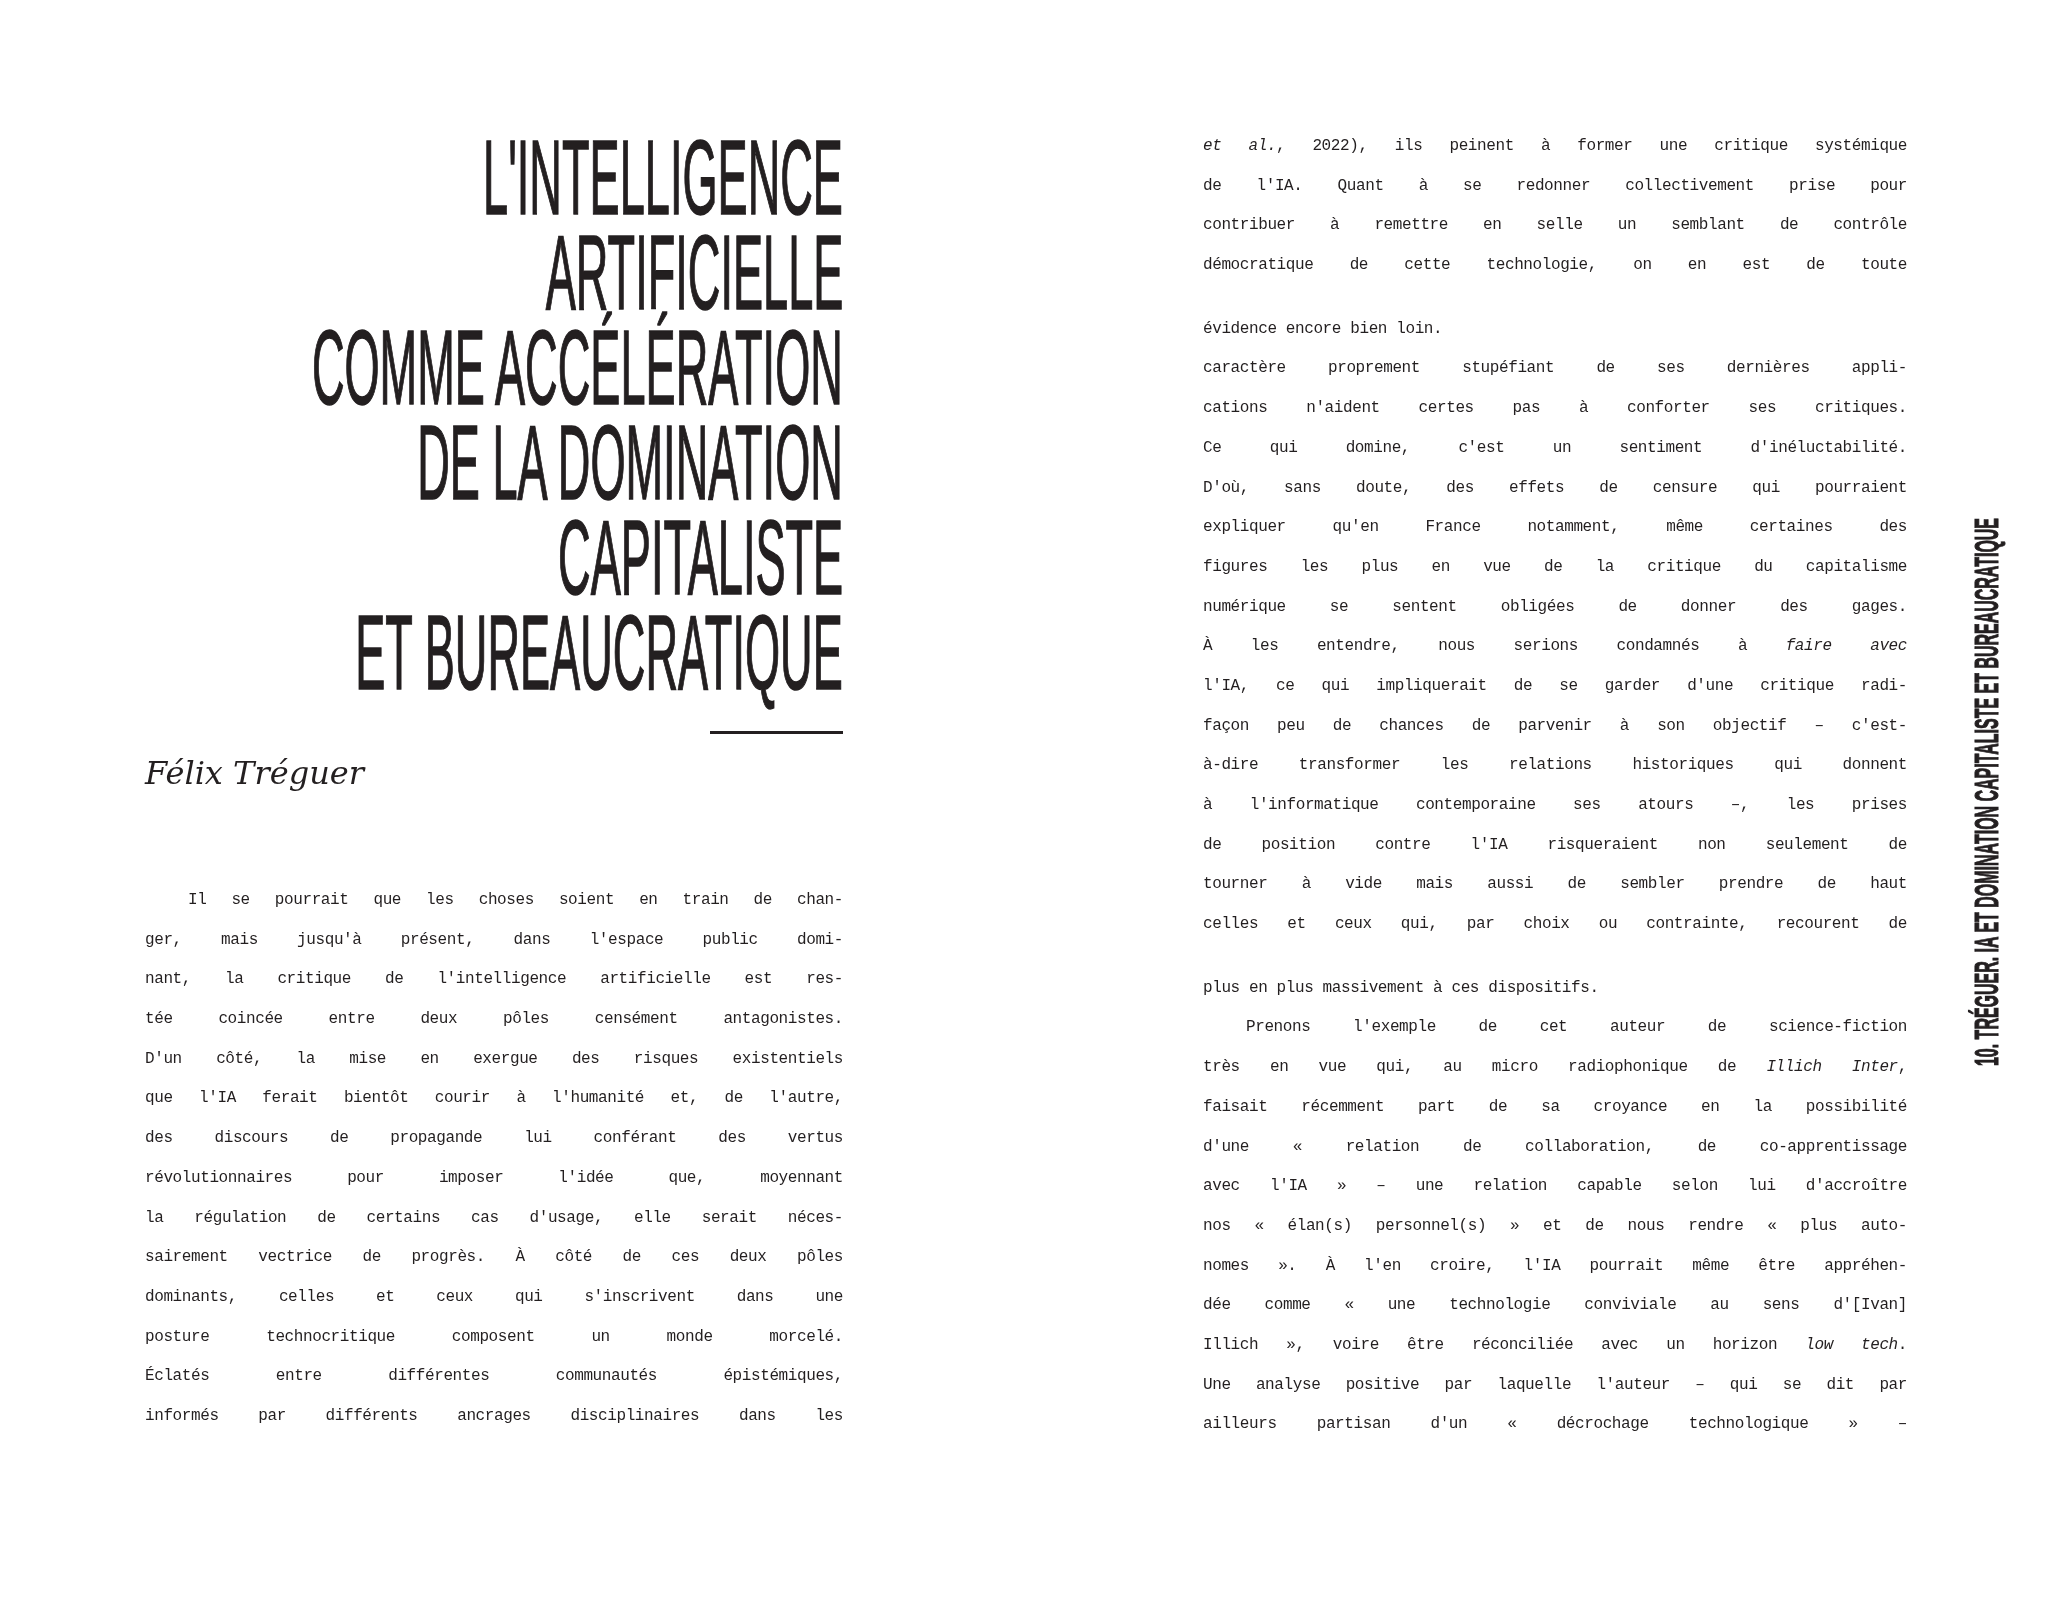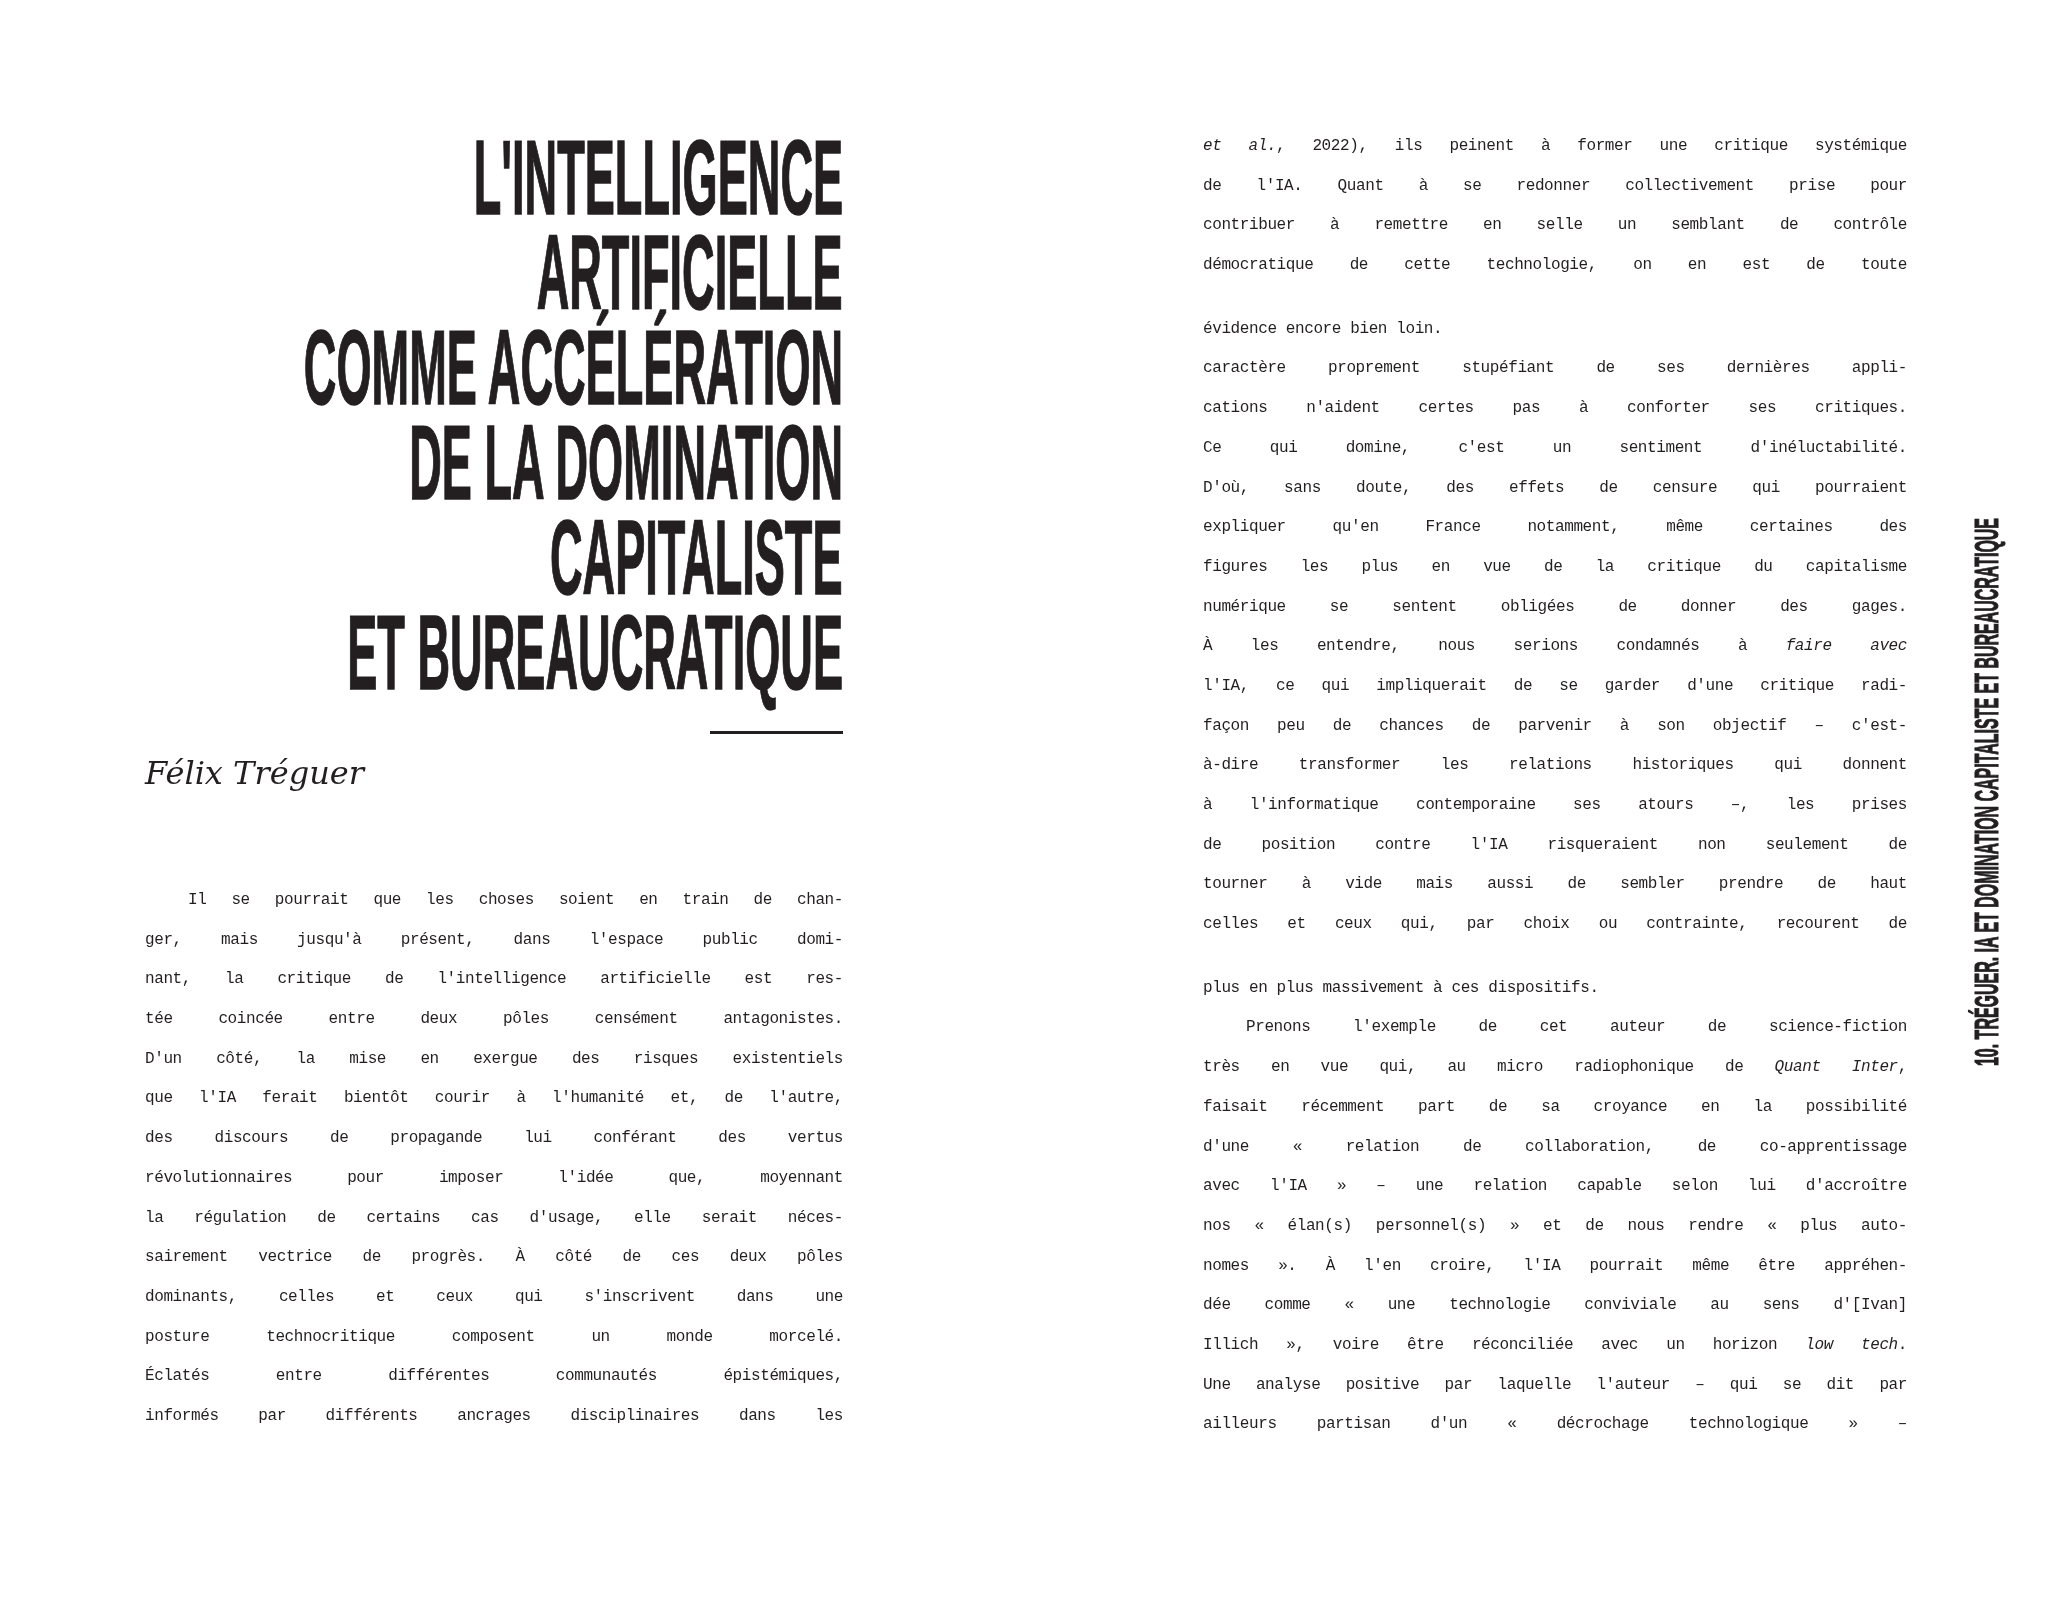--- a/index.html
+++ b/index.html
@@ -6,21 +6,21 @@
   :root { --bg:#ffffff; --ink:#231f20; }
   html,body { margin:0; padding:0; background:#e8e8e8; }
   .spread {
     position:relative; width:2047px; height:1614px;
     background:var(--bg); color:var(--ink); overflow:hidden;
     font-kerning:normal;
   }
   
   .title-block {
     position:absolute; left:145px; top:130px; width:698px;
-    font-family:"Liberation Sans", sans-serif; font-weight:700;
+    font-family:"Liberation Sans", sans-serif; font-weight:400;
   }
   .title-line { position:relative; height:95px; }
   .title-line span {
     position:absolute; right:0; top:0;
     font-size:105px; line-height:95px; white-space:nowrap;
     transform:scaleX(0.43); transform-origin:100% 50%;
     -webkit-text-stroke:1.5px var(--ink);
   }
   .divider {
     position:absolute; left:710px; top:731px; width:133px; height:3px;
@@ -123,21 +123,21 @@
         <div class="bodyline"><span>À les entendre, nous serions condamnés à </span><em>faire avec</em></div>
         <div class="bodyline"><span>l'IA, ce qui impliquerait de se garder d'une critique radi-</span></div>
         <div class="bodyline"><span>façon peu de chances de parvenir à son objectif – c'est-</span></div>
         <div class="bodyline"><span>à-dire transformer les relations historiques qui donnent</span></div>
         <div class="bodyline"><span>à l'informatique contemporaine ses atours –, les prises</span></div>
         <div class="bodyline"><span>de position contre l'IA risqueraient non seulement de</span></div>
         <div class="bodyline"><span>tourner à vide mais aussi de sembler prendre de haut</span></div>
         <div class="bodyline"><span>celles et ceux qui, par choix ou contrainte, recourent de</span></div>
         <div class="bodyline pend"><span>plus en plus massivement à ces dispositifs.</span></div>
         <div class="bodyline indent"><span>Prenons l'exemple de cet auteur de science-fiction</span></div>
-        <div class="bodyline"><span>très en vue qui, au micro radiophonique de </span><em>Quant Inter</em><span>,</span></div>
+        <div class="bodyline"><span>très en vue qui, au micro radiophonique de </span><em>Illich Inter</em><span>,</span></div>
         <div class="bodyline"><span>faisait récemment part de sa croyance en la possibilité</span></div>
         <div class="bodyline"><span>d'une « relation de collaboration, de co-apprentissage</span></div>
         <div class="bodyline"><span>avec l'IA » – une relation capable selon lui d'accroître</span></div>
         <div class="bodyline"><span>nos « élan(s) personnel(s) » et de nous rendre « plus auto-</span></div>
         <div class="bodyline"><span>nomes ». À l'en croire, l'IA pourrait même être appréhen-</span></div>
         <div class="bodyline"><span>dée comme « une technologie conviviale au sens d'[Ivan]</span></div>
         <div class="bodyline"><span>Illich », voire être réconciliée avec un horizon </span><em>low tech</em><span>.</span></div>
         <div class="bodyline"><span>Une analyse positive par laquelle l'auteur – qui se dit par</span></div>
         <div class="bodyline"><span>ailleurs partisan d'un « décrochage technologique » –</span></div>
       </div>

